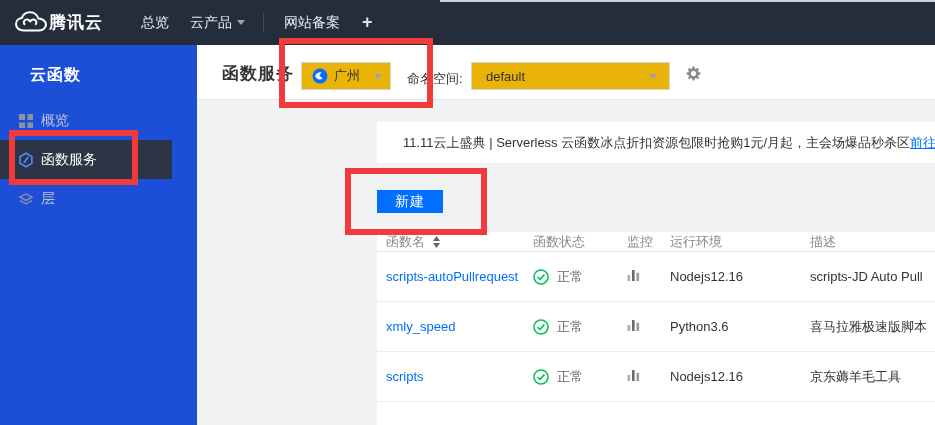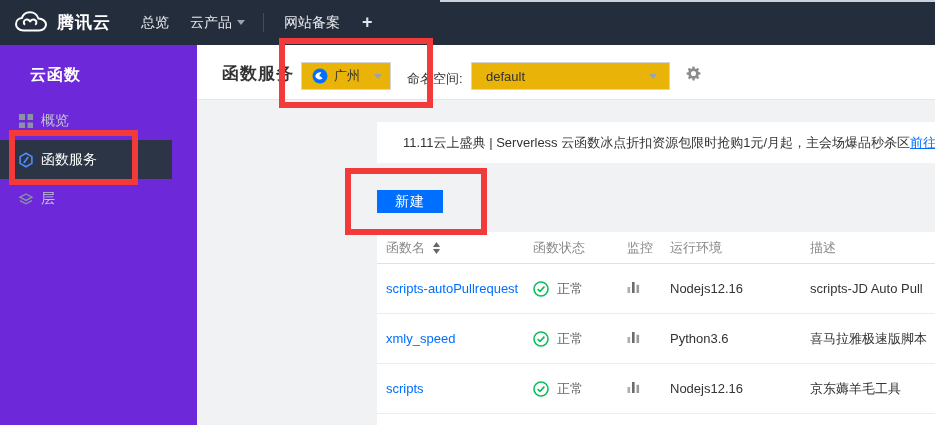--- a/index.html
+++ b/index.html
@@ -4,29 +4,29 @@
 <style>
   * { margin:0; padding:0; box-sizing:border-box; }
   html,body { width:935px; height:425px; }
   body { font-family:"Liberation Sans","DejaVu Sans",sans-serif; overflow:hidden; background:#fff; }
   #root { position:relative; width:935px; height:425px; overflow:hidden; }
 
   
   .topbar { position:absolute; left:0; top:0; width:935px; height:45px; background:#242d3c; }
   .topline { position:absolute; left:440px; top:0; width:495px; height:2px; background:#ccd1d9; z-index:5; }
   .brand { position:absolute; left:13px; top:0; height:45px; display:flex; align-items:center; }
-  .brand-name { color:#fff; font-size:17px; font-weight:bold; margin-left:8px; letter-spacing:1px; }
+  .brand-name { color:#fff; font-size:17px; font-weight:bold; letter-spacing:1px; }
   .top-item { position:absolute; top:0; height:45px; display:flex; align-items:center; color:#e8eaef; font-size:14px; cursor:pointer; }
   .top-item .caret { margin-left:5px; }
   .caret { width:0; height:0; border-left:4px solid transparent; border-right:4px solid transparent; border-top:5px solid #9aa2b1; display:inline-block; }
   .top-sep { position:absolute; left:263px; top:13px; width:1px; height:19px; background:#434d60; }
   .plus { font-size:18px; font-weight:bold; color:#dfe3ea; }
 
   
-  .sidebar { position:absolute; left:0; top:45px; width:197px; height:380px; background:#6d28d9; }
+  .sidebar { position:absolute; left:0; top:45px; width:197px; height:380px; background:#1d4ed8; }
   .side-title { position:absolute; left:30px; top:20px; color:#ffffff; font-size:16px; font-weight:bold; letter-spacing:1px; }
   .side-item { position:absolute; left:0; width:172px; height:39px; display:flex; align-items:center; padding-left:18px; color:#bfc5d0; font-size:14px; cursor:pointer; }
   .side-item.active { background:#2b3545; color:#ffffff; }
   .side-item .s-icon { width:16px; height:16px; margin-right:7px; flex:0 0 16px; }
 
   
   .header { position:absolute; left:197px; top:45px; width:738px; height:55px; background:#fff; border-bottom:1px solid #e6e6e6; }
   .page-title { position:absolute; left:25px; top:17px; font-size:17px; font-weight:bold; color:#333; letter-spacing:1px; }
   .select-box { position:absolute; top:17px; height:28px; background:#eab308; border:1px solid #d5d5d5; display:flex; align-items:center; font-size:13px; color:#333; cursor:pointer; }
   .region-select { left:104px; width:90px; padding:0 8px 0 10px; }
@@ -41,21 +41,21 @@
   .content { position:absolute; left:197px; top:100px; width:738px; height:325px; background:#f1f2f4; }
   .announce { position:absolute; left:180px; top:22px; width:558px; height:41px; background:#fff; display:flex; align-items:center; padding:0 0 0 14px; white-space:nowrap; overflow:hidden; font-size:13px; color:#333; }
   .announce .a-text { margin-left:12px; }
   .announce .a-link { color:#006eff; text-decoration:underline; cursor:pointer; }
   .announce .ext { margin-left:3px; position:relative; top:2px; cursor:pointer; }
   .create-btn { position:absolute; left:180px; top:90px; width:66px; height:23px; background:#006eff; color:#fff; font-size:14px; border:none; cursor:pointer; letter-spacing:1px; }
 
   
   .panel { position:absolute; left:180px; top:132px; width:558px; height:193px; background:#fff; overflow:hidden; }
   .t-row { display:flex; align-items:center; padding-left:9px; }
-  .t-head { height:32px; border-bottom:1px solid #dfe3e8; color:#888; font-size:13px; }
+  .t-head { height:20px; border-bottom:1px solid #dfe3e8; color:#888; font-size:13px; }
   .t-body-row { height:50px; border-bottom:1px solid #e9edf1; font-size:13px; color:#333; }
   .c-name { width:147px; flex:0 0 147px; display:flex; align-items:center; }
   .c-status { width:94px; flex:0 0 94px; display:flex; align-items:center; }
   .c-monitor { width:43px; flex:0 0 43px; }
   .c-runtime { width:140px; flex:0 0 140px; }
   .c-desc { flex:1; white-space:nowrap; overflow:hidden; }
   .fn-link { color:#006eff; cursor:pointer; }
   .sort { margin-left:8px; cursor:pointer; display:inline-flex; flex-direction:column; gap:2px; }
   .status-txt { color:#666; margin-left:8px; }
   .mon { cursor:pointer; }

